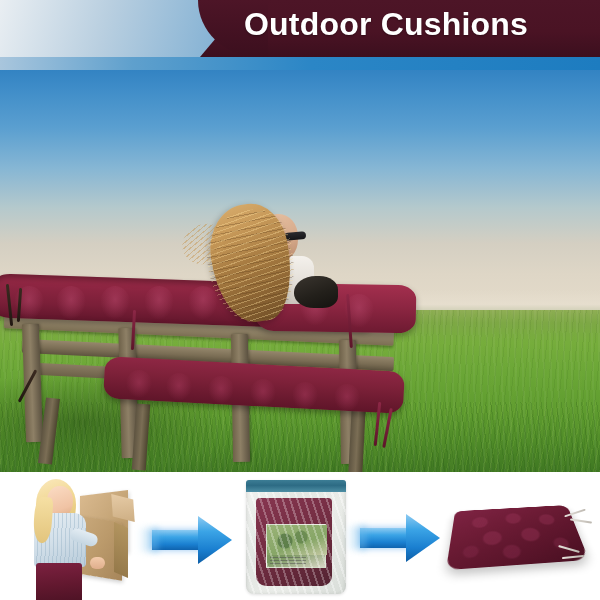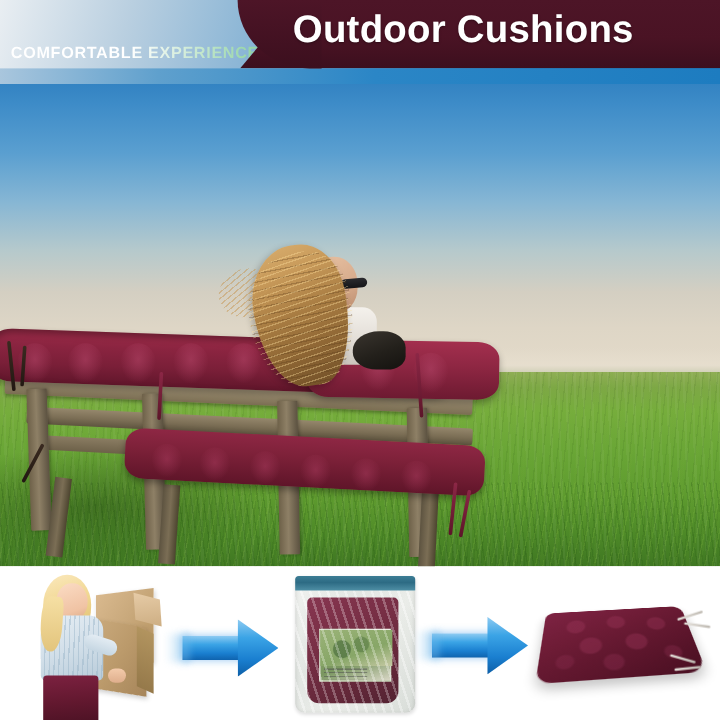--- a/index.html
+++ b/index.html
@@ -390,21 +390,20 @@
 <body>
 
 <div class="canvas">
 
   <div class="header">
     <div class="header-bg"></div>
 
     <div class="underbar"></div>
 
     <div class="brand">
-      <div class="brand-tag">COMFORTABLE EXPERIENCE</div>
     </div>
 
     <div class="title-banner"></div>
     <div class="banner-curve"></div>
     <div class="title-text">Outdoor Cushions</div>
   </div>
 
   <div class="photo">
     <div class="sky"></div>
     <div class="horizon-haze"></div>

